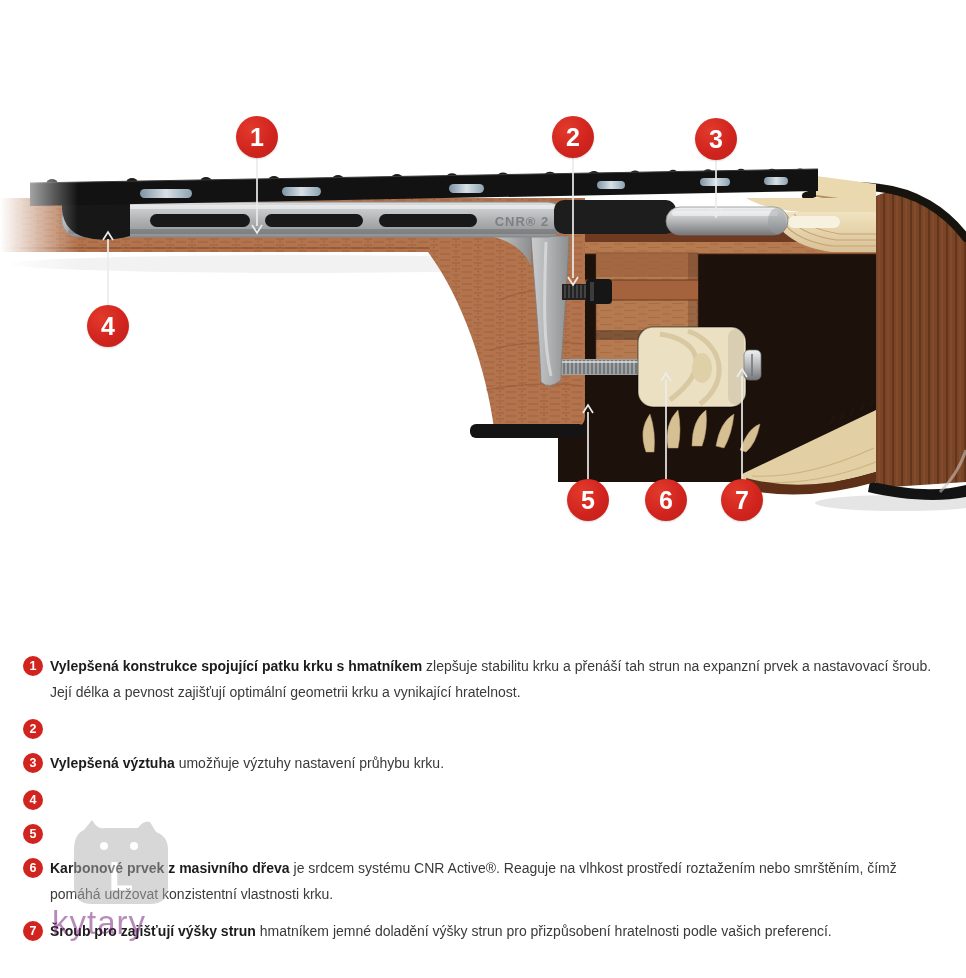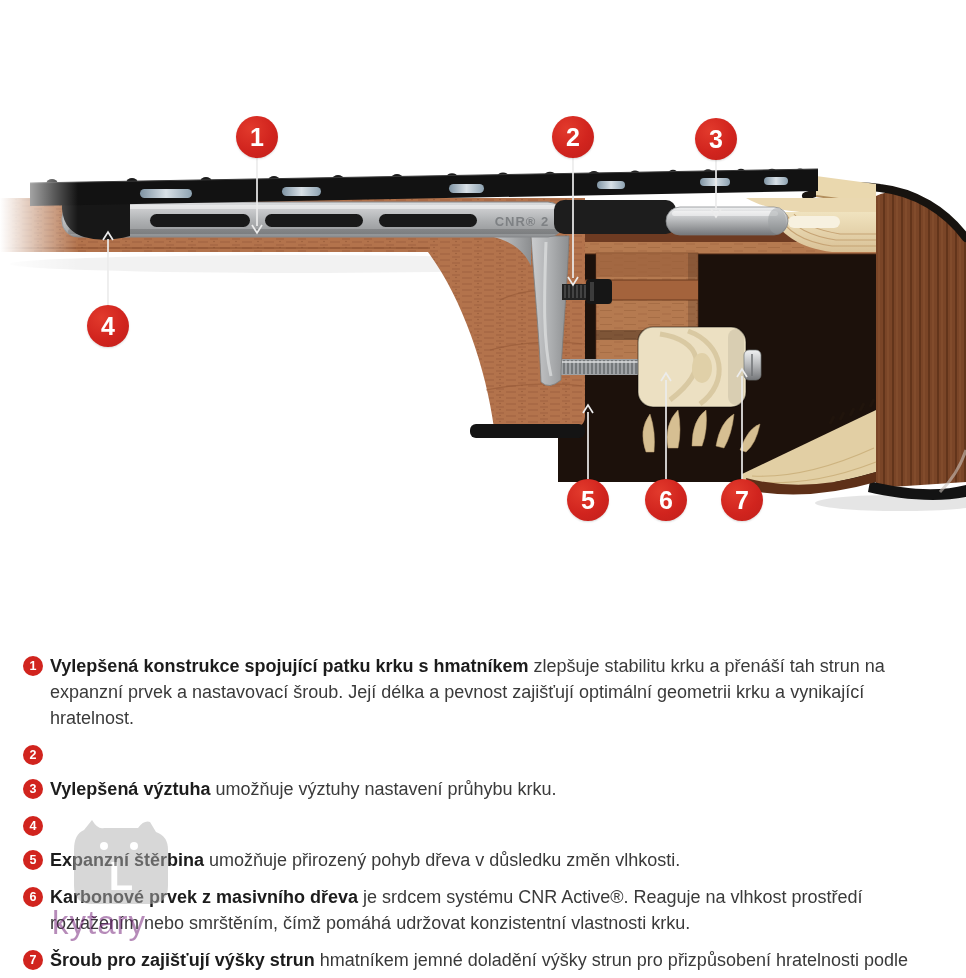--- a/index.html
+++ b/index.html
@@ -11,21 +11,21 @@
   .callout{position:absolute;width:42px;height:42px;border-radius:50%;
             background:radial-gradient(circle at 35% 30%, #e23a2c 0%, #d1241e 55%, #c01f1a 100%);
             color:#fff;font-size:25px;font-weight:bold;line-height:42px;text-align:center;
             z-index:6;box-shadow:0 1px 2px rgba(0,0,0,.15);}
   
   .legend{position:absolute;left:23px;top:653px;width:925px;z-index:2;}
   .legend-item{display:flex;gap:7px;margin-bottom:11px;}
   .bullet{flex:0 0 20px;width:20px;height:20px;margin-top:3px;border-radius:50%;
           background:#d1241e;color:#fff;font-size:12.5px;font-weight:bold;
           display:flex;align-items:center;justify-content:center;}
-  .legend-text{font-size:18px;line-height:26px;color:#3a3a3a;max-width:905px;}
+  .legend-text{font-size:14px;line-height:26px;color:#3a3a3a;max-width:905px;}
   .legend-text b{color:#1c1c1c;}
   
   .watermark{position:absolute;left:56px;top:818px;z-index:3;opacity:.5;pointer-events:none;}
   .wm-label{font-size:33px;letter-spacing:1px;color:#701a75;margin:-8px 0 13px -4px;}
 </style>
 </head>
 <body>
 
 <div class="page">
 
@@ -256,21 +256,20 @@
     </div>
     <div class="legend-item">
       <span class="bullet">3</span>
       <span class="legend-text"><b>Vylepšená výztuha</b><span> umožňuje výztuhy nastavení průhybu krku.</span></span>
     </div>
     <div class="legend-item">
       <span class="bullet">4</span>
     </div>
     <div class="legend-item">
       <span class="bullet">5</span>
-      <span class="legend-text"><b>Expanzní štěrbina</b><span> umožňuje přirozený pohyb dřeva v důsledku změn vlhkosti.</span></span>
     </div>
     <div class="legend-item">
       <span class="bullet">6</span>
       <span class="legend-text"><b>Karbonové prvek z masivního dřeva</b><span> je srdcem systému CNR Active®. Reaguje na vlhkost prostředí roztažením nebo smrštěním, čímž pomáhá udržovat konzistentní vlastnosti krku.</span></span>
     </div>
     <div class="legend-item">
       <span class="bullet">7</span>
       <span class="legend-text"><b>Šroub pro zajišťují výšky strun</b><span> hmatníkem jemné doladění výšky strun pro přizpůsobení hratelnosti podle vašich preferencí.</span></span>
     </div>
   </div>

